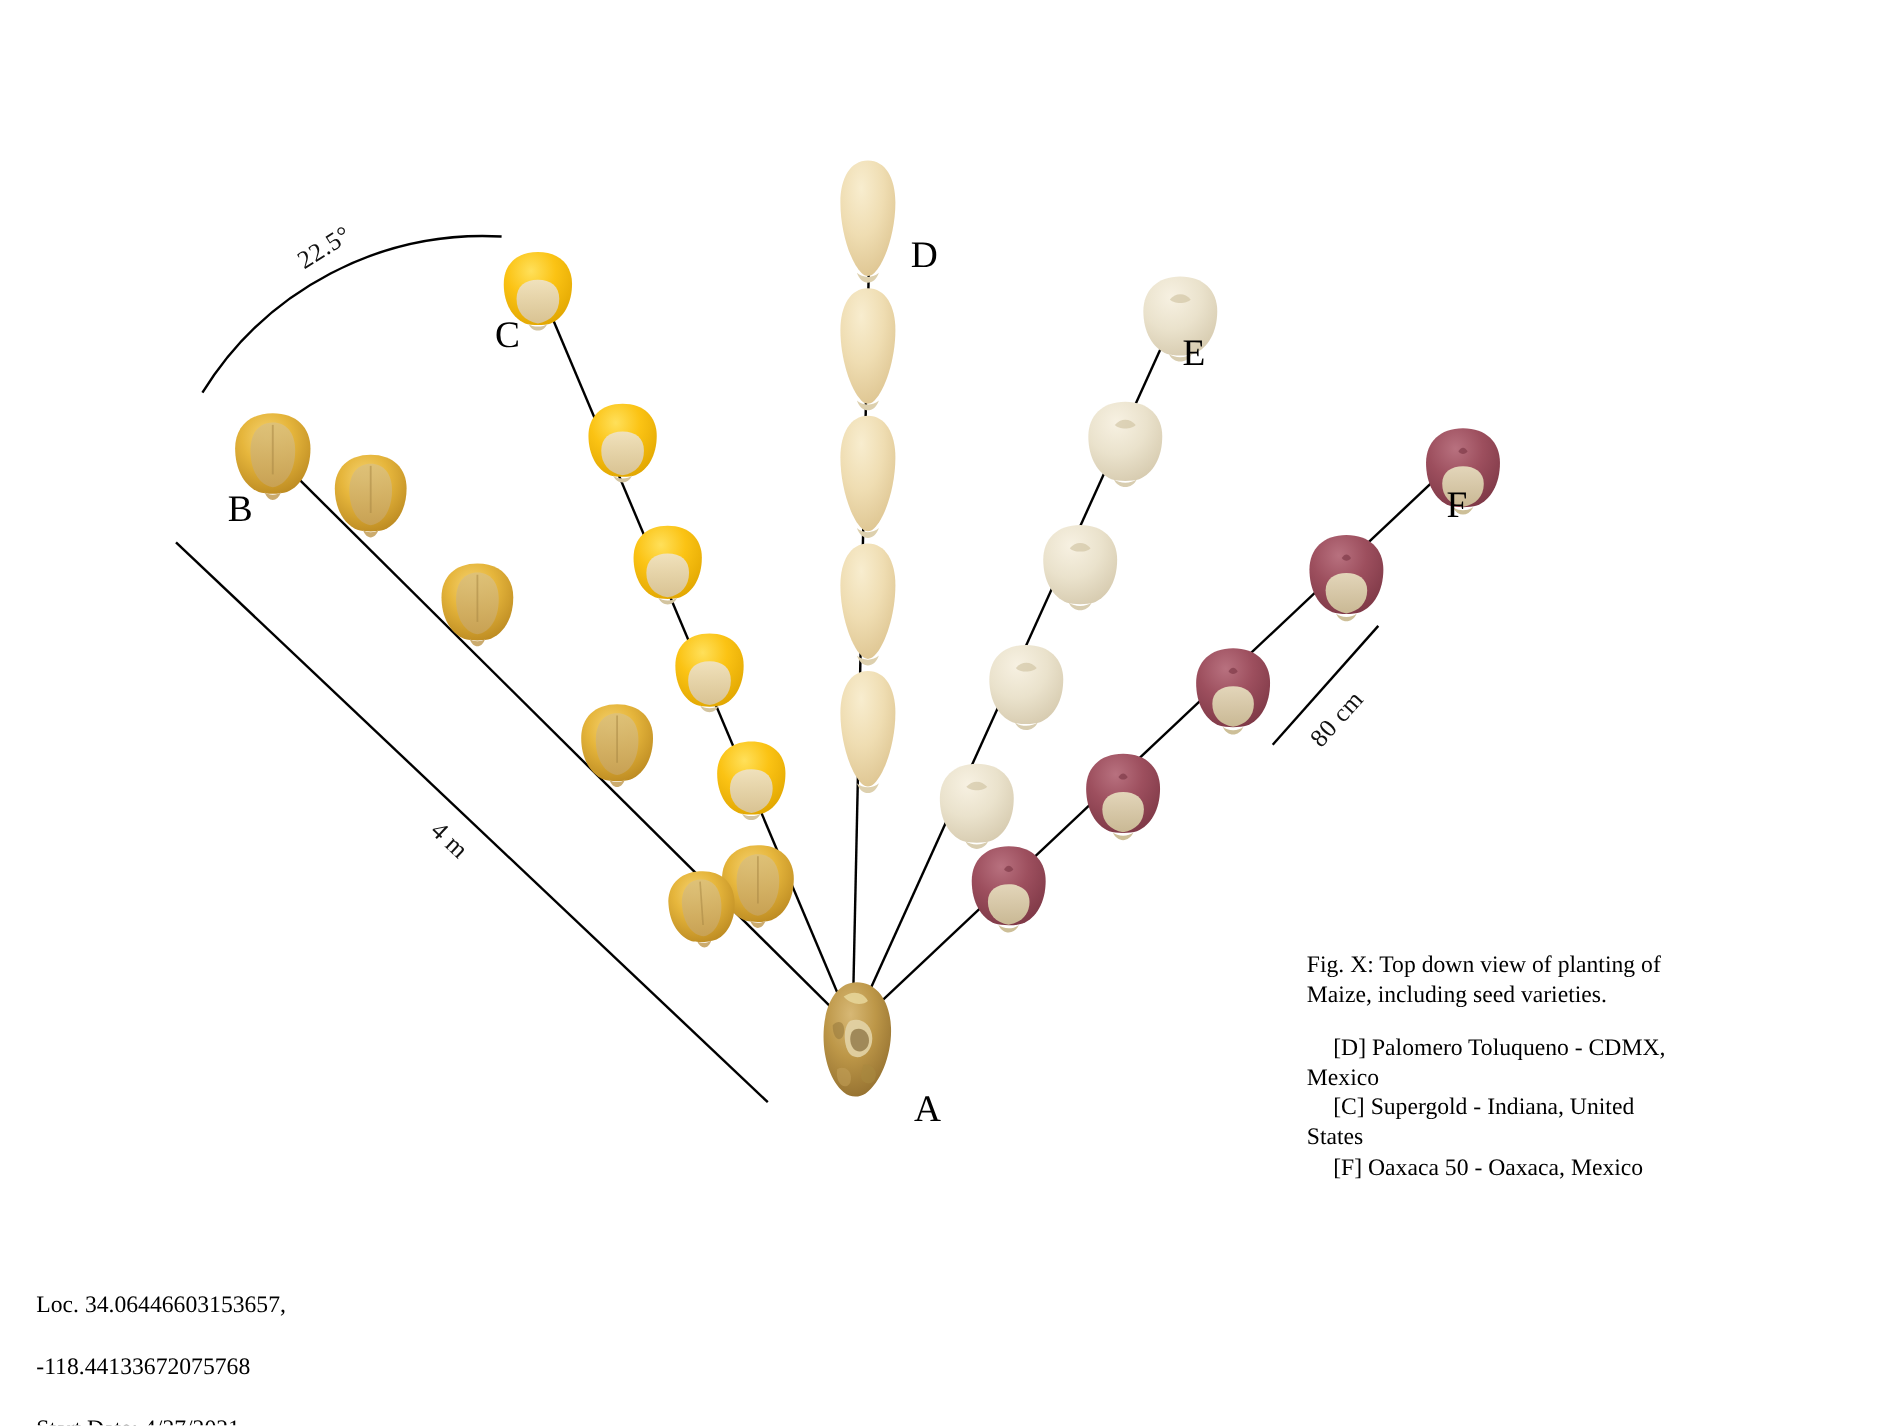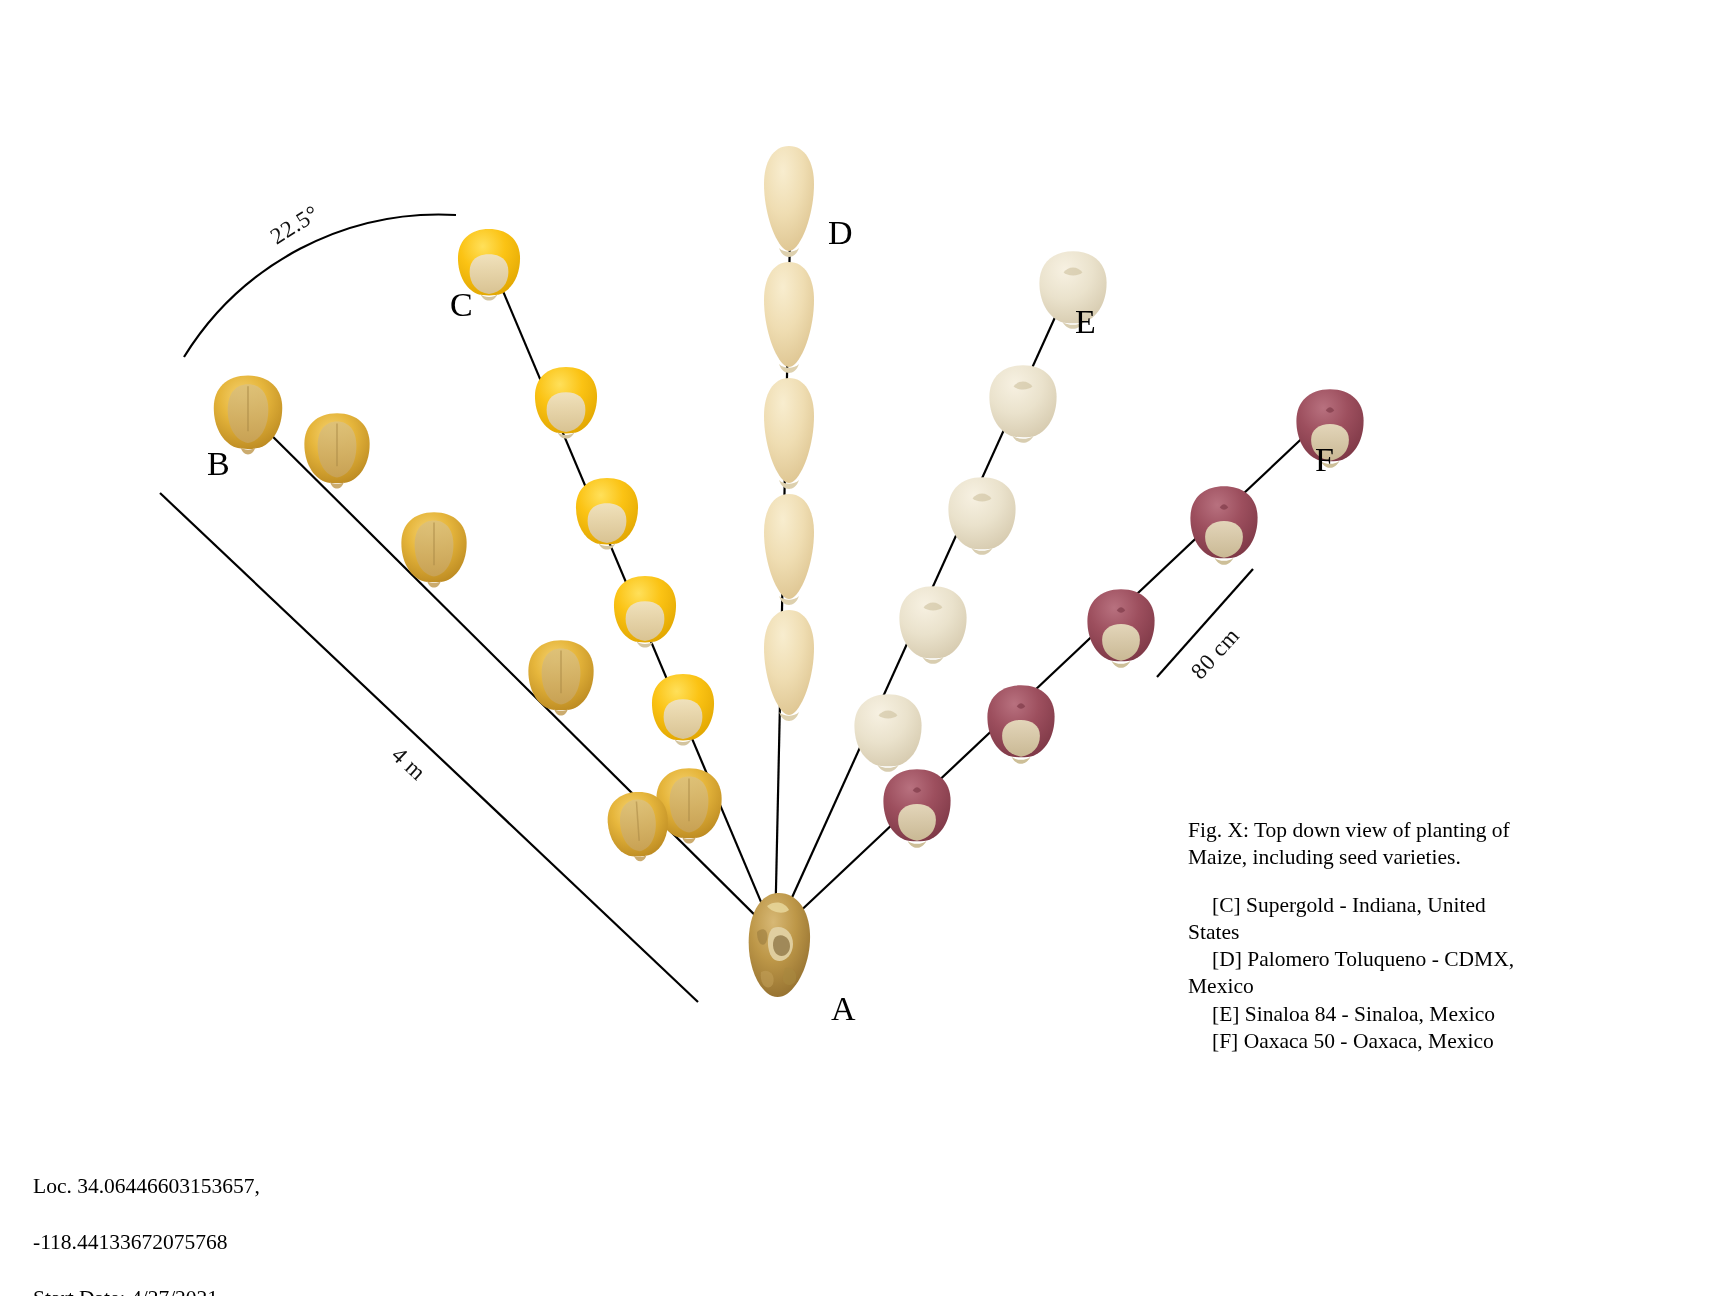--- a/index.html
+++ b/index.html
@@ -33,21 +33,21 @@
     position: absolute;
     font-family: "Liberation Serif", serif;
     font-size: 23px;
     color: #111;
     white-space: nowrap;
     letter-spacing: 0.5px;
   }
   #caption-block {
     position: absolute;
     left: 1188px;
-    top: 817px;
+    top: 864px;
     width: 330px;
     font-family: "Liberation Serif", serif;
     font-size: 21.5px;
     line-height: 1.27;
     color: #000;
   }
   #caption-block .cap-title {
     margin: 0 0 20px 0;
   }
   #caption-block .var-list {
@@ -325,23 +325,22 @@
   <div class="ray-label" style="left:1315px; top:443px;">F</div>
   <div class="ray-label" style="left:831px; top:992px;">A</div>
 
   <div class="scale-label" style="left:266px; top:228px; transform:rotate(-32deg); transform-origin:left top;">22.5°</div>
   <div class="scale-label" style="left:404px; top:742px; transform:rotate(43deg); transform-origin:left top;">4 m</div>
   <div class="scale-label" style="left:1186px; top:667px; transform:rotate(-48deg); transform-origin:left top;">80 cm</div>
 
   <div id="caption-block">
     <p class="cap-title">Fig. X: Top down view of planting of Maize, including seed varieties.</p>
     <ul class="var-list">
+      <li>[D] Palomero Toluqueno - CDMX, Mexico</li>
       <li>[C] Supergold - Indiana, United States</li>
-      <li>[D] Palomero Toluqueno - CDMX, Mexico</li>
-      <li>[E] Sinaloa 84 - Sinaloa, Mexico</li>
       <li>[F] Oaxaca 50 - Oaxaca, Mexico</li>
     </ul>
   </div>
 
   <div id="loc-block">
     <div>Loc. 34.06446603153657,</div>
     <div>-118.44133672075768</div>
     <div>Start Date: 4/27/2021</div>
   </div>
 

